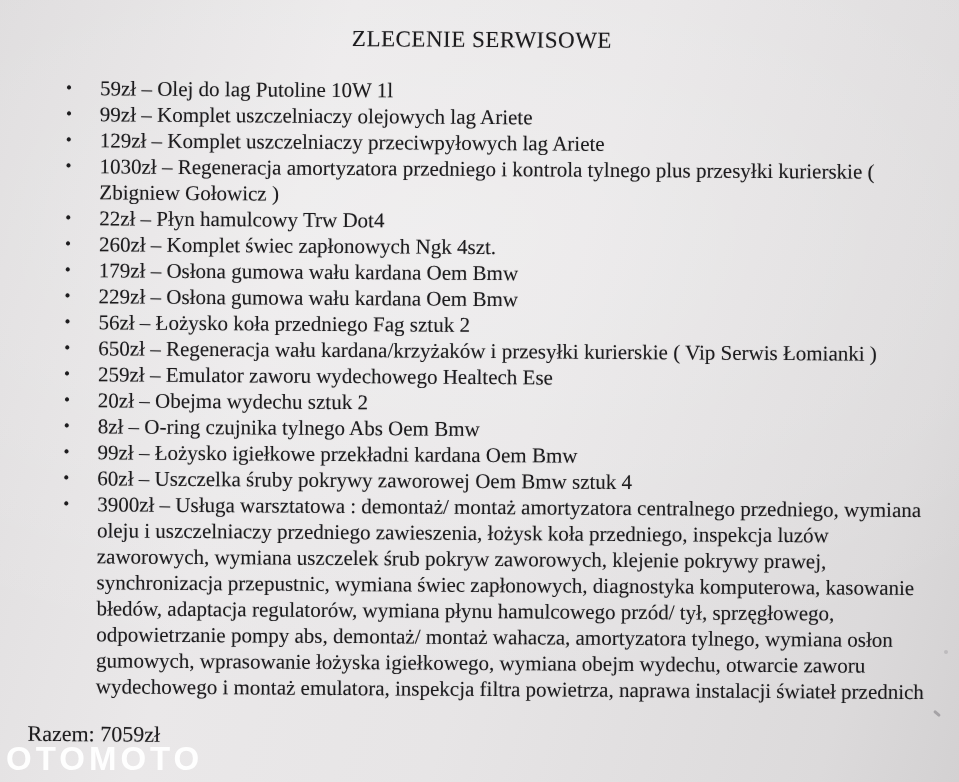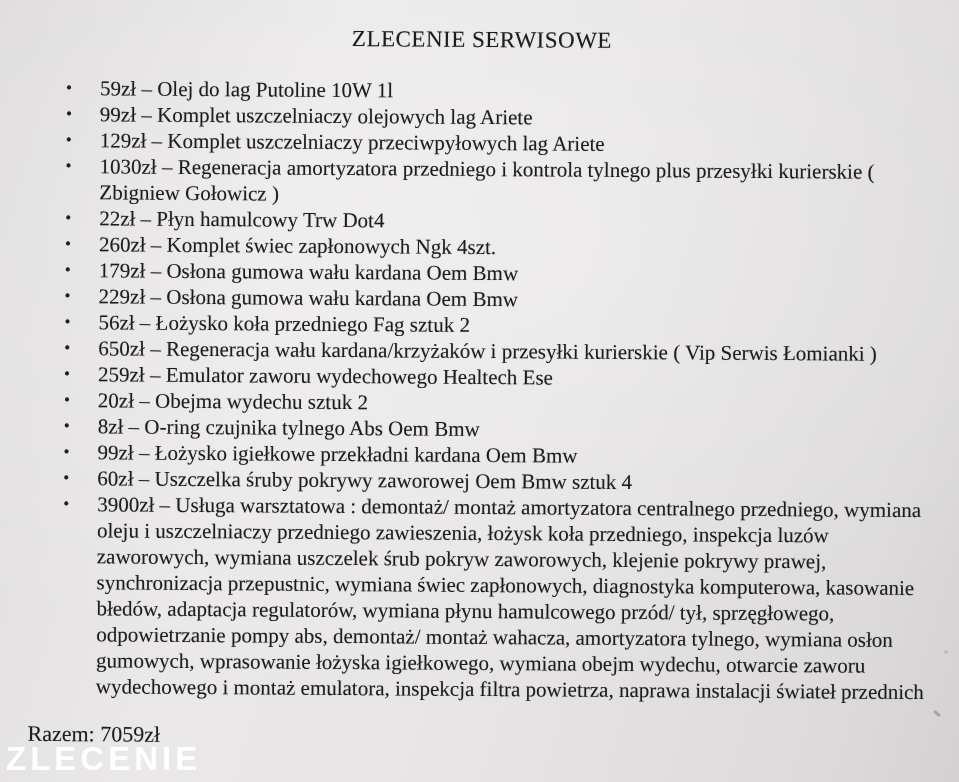--- a/index.html
+++ b/index.html
@@ -183,16 +183,16 @@
 
   <li>
     <span class="bullet">•</span>
     <span class="item-text">3900zł – Usługa warsztatowa : demontaż/ montaż amortyzatora centralnego przedniego, wymiana oleju i uszczelniaczy przedniego zawieszenia, łożysk koła przedniego, inspekcja luzów zaworowych, wymiana uszczelek śrub pokryw zaworowych, klejenie pokrywy prawej, synchronizacja przepustnic, wymiana świec zapłonowych, diagnostyka komputerowa, kasowanie błedów, adaptacja regulatorów, wymiana płynu hamulcowego przód/ tył, sprzęgłowego, odpowietrzanie pompy abs, demontaż/ montaż wahacza, amortyzatora tylnego, wymiana osłon gumowych, wprasowanie łożyska igiełkowego, wymiana obejm wydechu, otwarcie zaworu wydechowego i montaż emulatora, inspekcja filtra powietrza, naprawa instalacji świateł przednich</span>
   </li>
 </ul>
 
   <div class="total-line">Razem: 7059zł</div>
 </div>
 
-<div class="watermark">ZLECENIE</div>
+<div class="watermark">OTOMOTO</div>
 
 <div class="speck1"></div>
 <div class="speck2"></div>
 
 </body></html>

